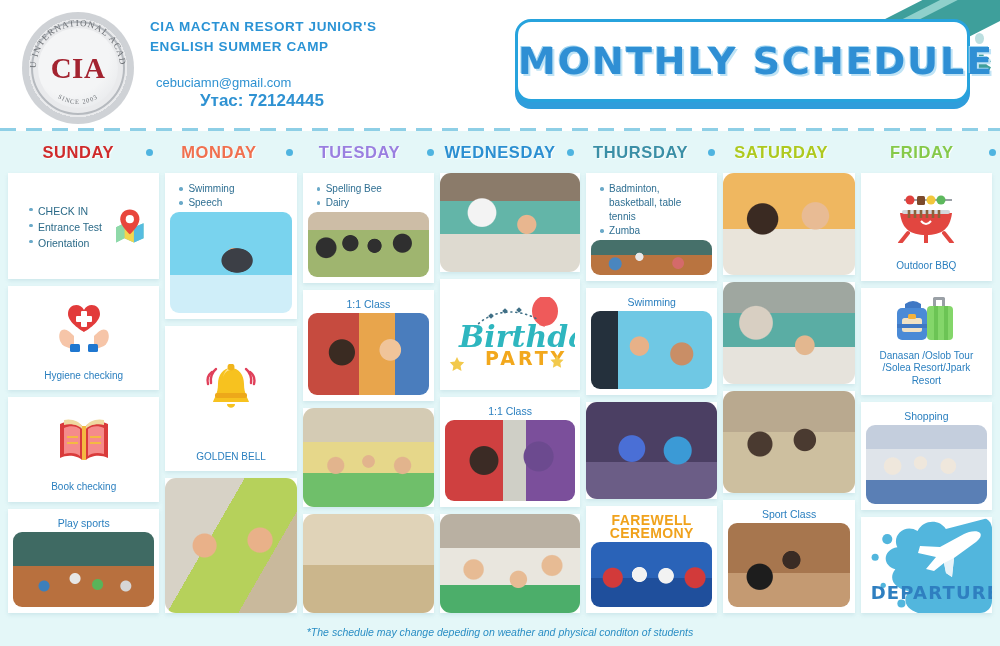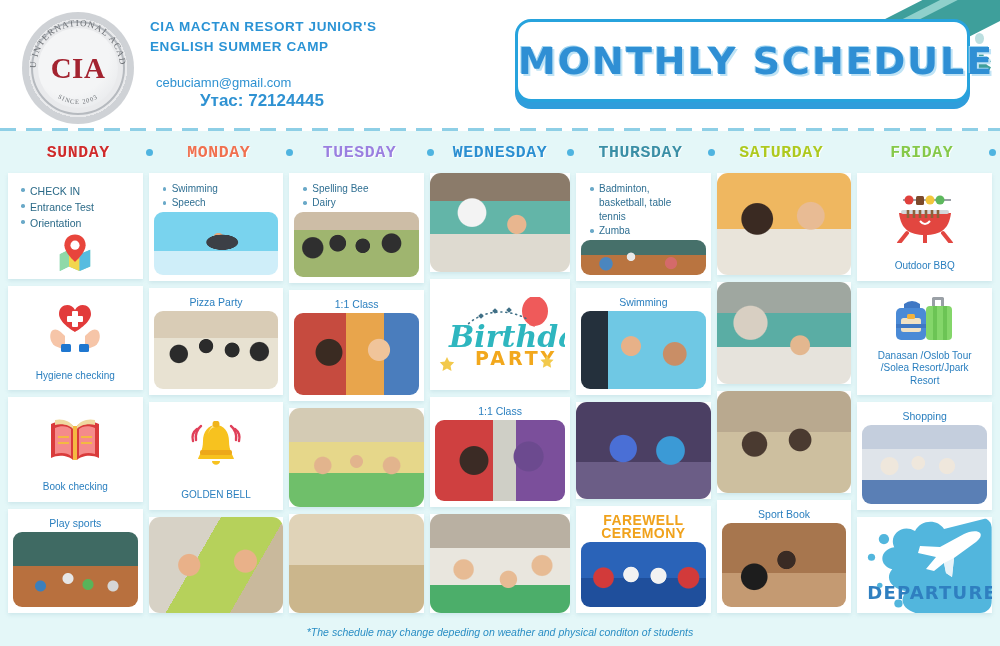--- a/index.html
+++ b/index.html
@@ -152,21 +152,21 @@
     padding: 0 8px;
   }
   .daycell {
     flex: 1 1 0;
     display: flex;
     align-items: center;
     justify-content: center;
     position: relative;
   }
   .dayname {
-    font-family: Liberation Mono, monospace;
+    font-family: Liberation Sans, sans-serif;
     font-weight: 700;
     font-size: 16.5px;
     letter-spacing: .6px;
     text-shadow: 1px 1px 0 rgba(255,255,255,.85);
     text-align: right;
   }
   .daysep {
     position: absolute;
     right: -4px; top: 50%;
     width: 7px; height: 7px;
@@ -369,21 +369,21 @@
     <div class="daycell">
       <span class="dayname" style="color:#86c94a">FRIDAY</span>
       <span class="daysep"></span>
     </div>
   </div>
 
   <div class="grid">
 
     <div class="col">
 
-      <div class="card" style="flex-direction:column;align-items:center;justify-content:space-between;padding:6px 4px;">
+      <div class="card" style="flex-direction:row;align-items:center;justify-content:space-between;padding:6px 12px;">
         <ul class="bullets center-big">
           <li>CHECK IN</li>
           <li>Entrance Test</li>
           <li>Orientation</li>
         </ul>
         <svg width="52" height="52" viewBox="0 0 52 52" class="ill">
           <path d="M6 28 L18 22 L32 28 L46 22 L46 44 L32 50 L18 44 L6 50 Z" fill="#7fd4b8"></path>
           <path d="M18 22 L18 44 L32 50 L32 28 Z" fill="#f2d64e"></path>
           <path d="M32 28 L46 22 L46 44 L32 50 Z" fill="#56bce0"></path>
           <path d="M6 28 L18 22 L18 44 L6 50 Z" fill="#8fd9a8"></path>
@@ -443,29 +443,20 @@
         <ul class="bullets">
           <li>Swimming</li>
           <li>Speech</li>
         </ul>
         <div class="photo" style="background:
                radial-gradient(ellipse at 55% 48%, #3c3f46 0 16%, transparent 17%),
                radial-gradient(circle at 52% 42%, #e8a87c 0 7%, transparent 8%),
                linear-gradient(to bottom, #79d3ee 0 62%, #cfeef9 62% 100%);"></div>
       </div>
 
-      <div class="card">
-        <div class="card-title">Pizza Party</div>
-        <div class="photo" style="background:
-               radial-gradient(circle at 20% 55%, #2b2b2b 0 8%, transparent 9%),
-               radial-gradient(circle at 42% 45%, #2b2b2b 0 8%, transparent 9%),
-               radial-gradient(circle at 63% 50%, #2b2b2b 0 8%, transparent 9%),
-               radial-gradient(circle at 85% 52%, #2b2b2b 0 8%, transparent 9%),
-               linear-gradient(to bottom, #d9ccb6 0 35%, #e8e2d2 35% 100%);"></div>
-      </div>
 
       <div class="card">
         <div class="icon-slot">
           <svg width="56" height="50" viewBox="0 0 56 50" class="ill">
             <path d="M28 4 C20 4 15 11 15 20 C15 30 11 34 10 38 L46 38 C45 34 41 30 41 20 C41 11 36 4 28 4 Z" fill="#f7c21f"></path>
             <path d="M28 4 C24 4 21 8 20 14 C21 9 24 6 28 6 Z" fill="#ffe79a"></path>
             <rect x="12" y="29" width="32" height="5" rx="2" fill="#eda81a"></rect>
             <circle cx="28" cy="3" r="3.5" fill="#f0b41b"></circle>
             <path d="M24 40 C24 45 32 45 32 40 Z" fill="#f7c21f"></path>
             <path d="M9 8 C5 11 4 16 5 20" stroke="#e0405a" stroke-width="2.4" fill="none" stroke-linecap="round"></path>
@@ -625,21 +616,21 @@
       </div>
 
       <div class="card bleed">
         <div class="photo full" style="background:
                radial-gradient(circle at 28% 52%, #4a3a30 0 11%, transparent 12%),
                radial-gradient(circle at 62% 48%, #4a3a30 0 11%, transparent 12%),
                linear-gradient(to bottom, #b9a98f 0 40%, #cdbf9f 40% 100%);"></div>
       </div>
 
       <div class="card">
-        <div class="card-title">Sport Book</div>
+        <div class="card-title">Sport Class</div>
         <div class="photo" style="background:
                radial-gradient(circle at 26% 64%, #1d1d1d 0 12%, transparent 13%),
                radial-gradient(circle at 52% 44%, #3a2b24 0 11%, transparent 12%),
                linear-gradient(to bottom, #a7764e 0 60%, #c49a72 60% 100%);"></div>
       </div>
     </div>
 
     <div class="col">
 
       <div class="card">

